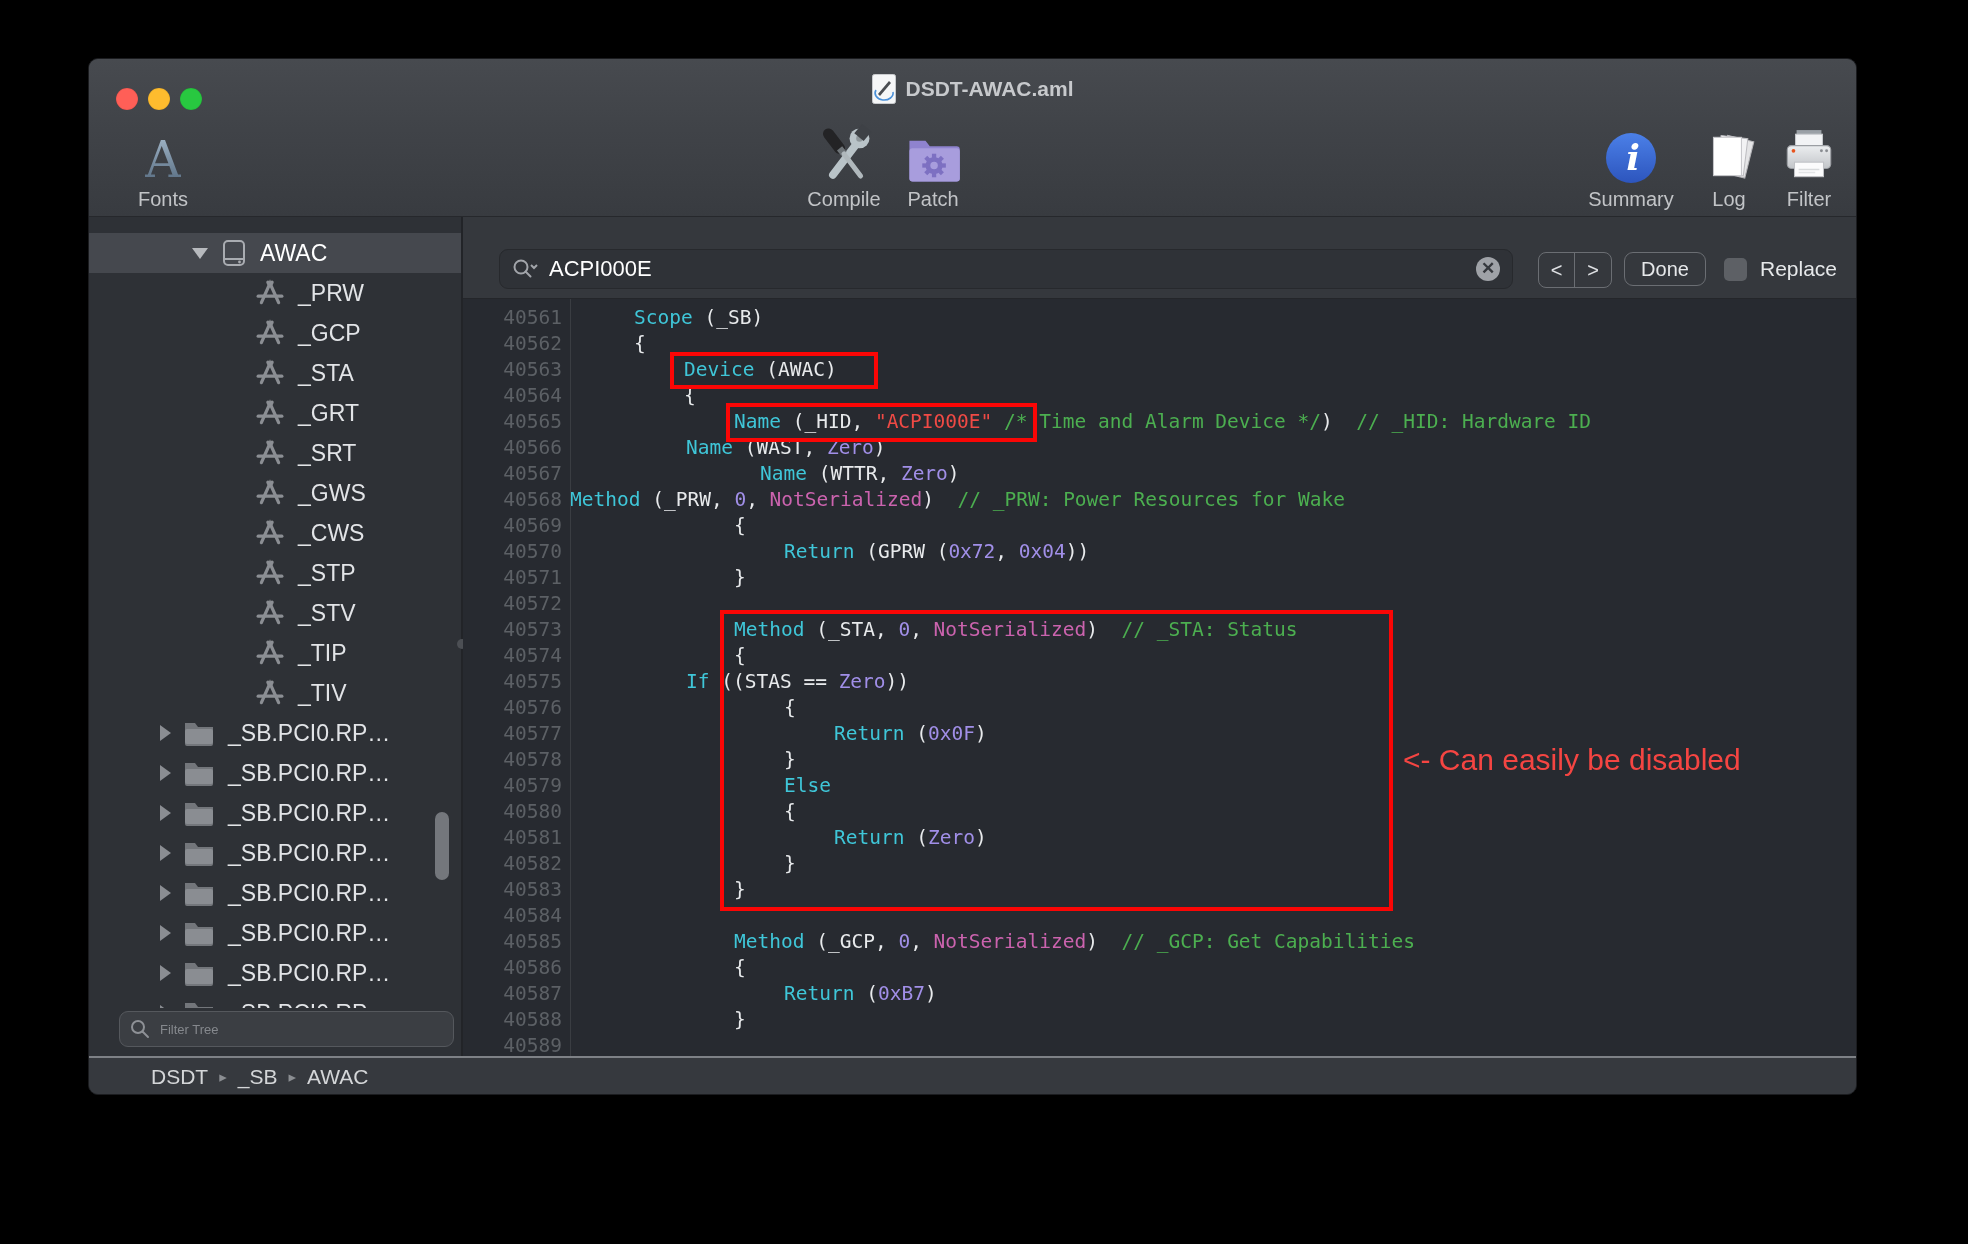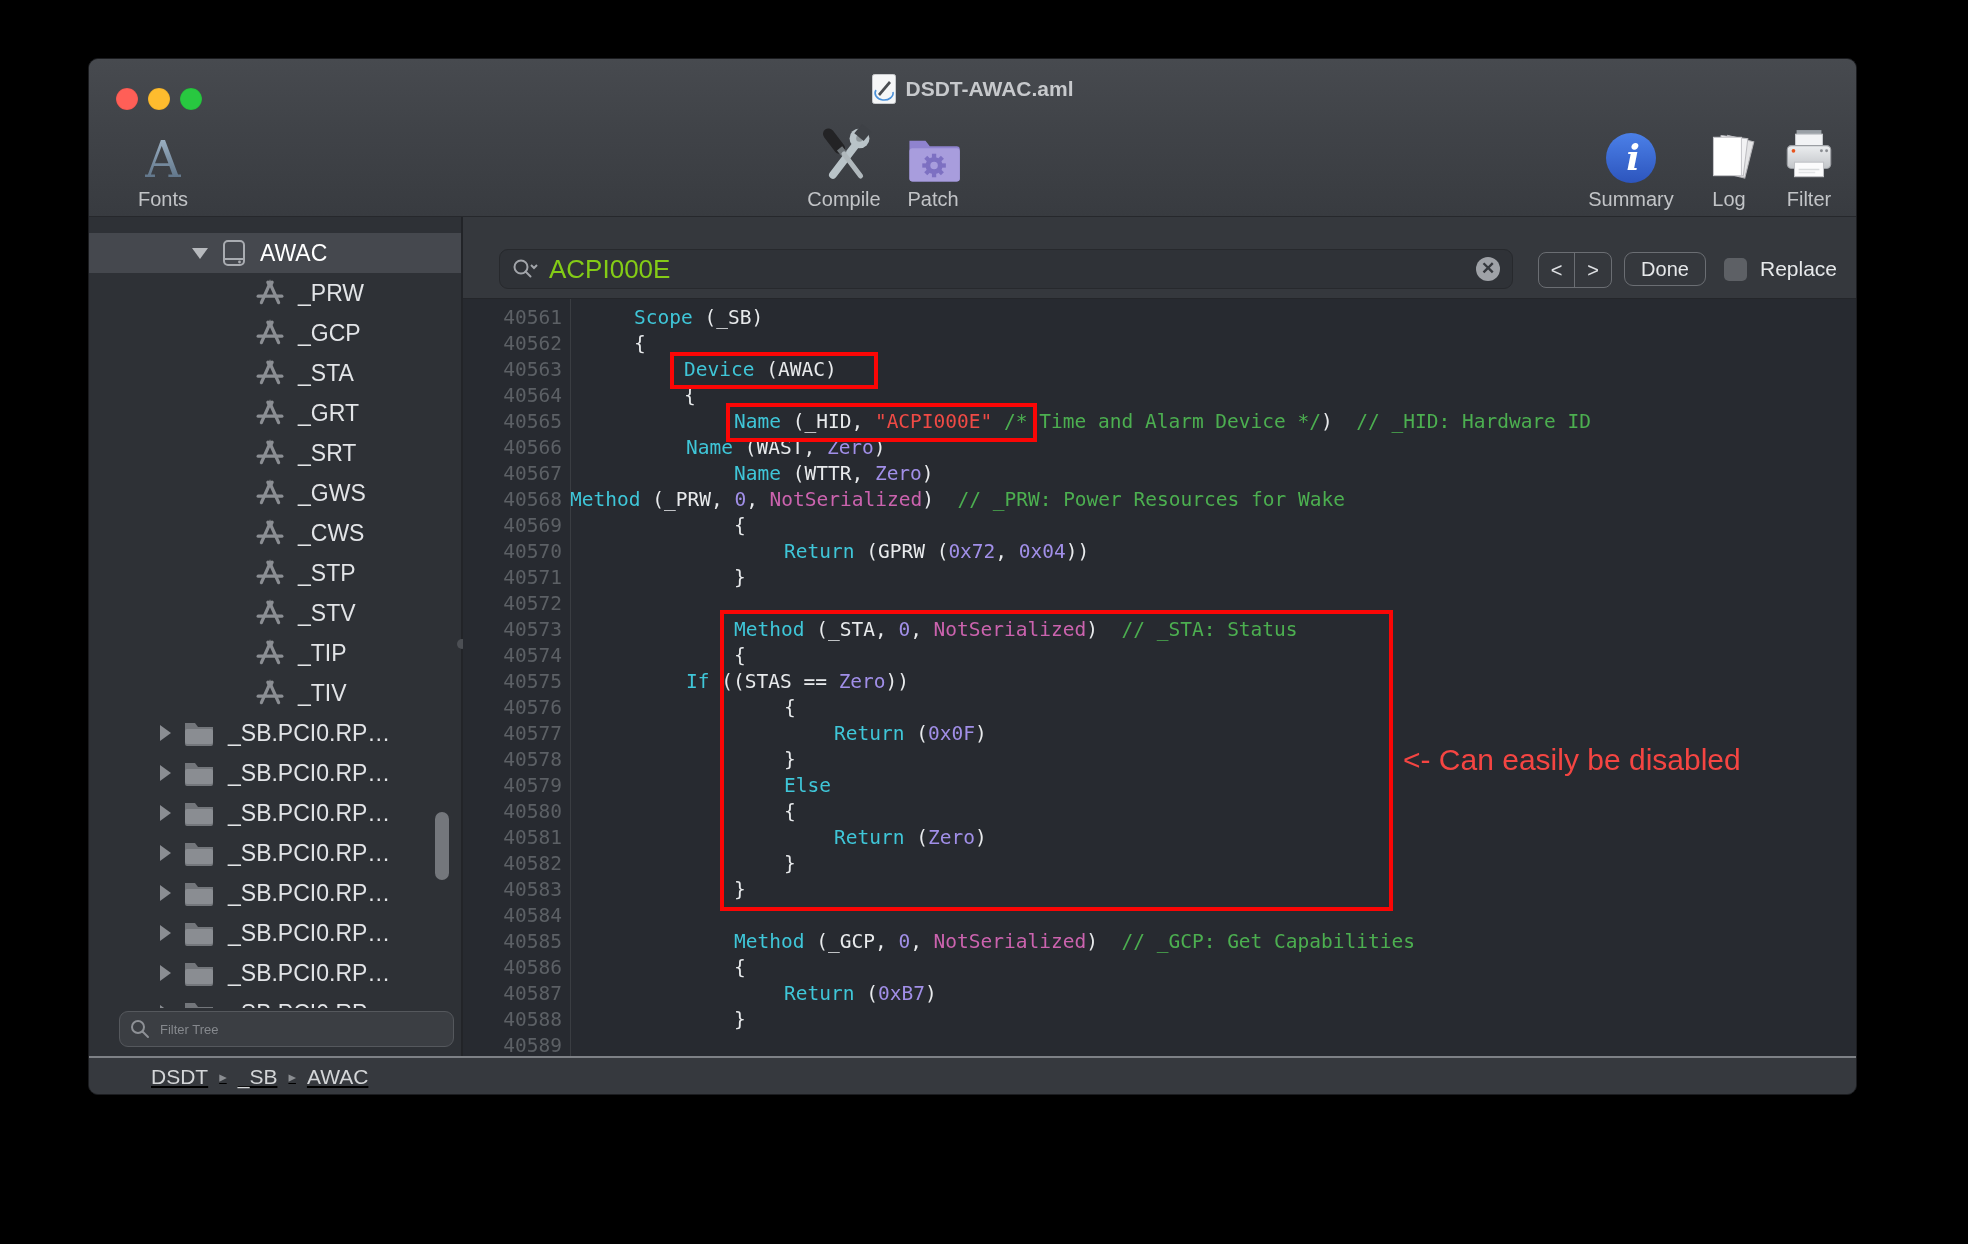--- a/index.html
+++ b/index.html
@@ -47,22 +47,22 @@
                     font-size:13px;font-family:"Liberation Sans",sans-serif;}
   .filter-box input::placeholder{color:#85888d;}
   .splitter{width:2px;background:#222428;position:relative;flex:none;}
   .split-dot{position:absolute;left:-4px;top:422px;width:10px;height:10px;border-radius:50%;background:#4c4f54;}
   
   .editor-pane{flex:1;display:flex;flex-direction:column;min-width:0;}
   .search-row{height:81px;background:#35383d;border-bottom:1px solid #24262a;position:relative;flex:none;}
   .search-field{position:absolute;left:36px;top:32px;width:1014px;height:40px;border-radius:9px;
                 background:#2f3237;border:1px solid #27292d;display:flex;align-items:center;
                 padding:0 12px;box-sizing:border-box;gap:9px;}
-  .search-field input{flex:1;background:transparent;border:none;outline:none;color:#84cc16;
-                      font-size:26px;font-family:"Liberation Sans",sans-serif;}
+  .search-field input{flex:1;background:transparent;border:none;outline:none;color:#ffffff;
+                      font-size:22px;font-family:"Liberation Sans",sans-serif;}
   .clear-btn{width:24px;height:24px;border-radius:50%;background:#9fa2a7;border:none;flex:none;
              color:#35383d;font-size:17px;line-height:22px;text-align:center;padding:0;font-weight:bold;cursor:default;}
   .segmented{position:absolute;left:1075px;top:35px;height:34px;display:flex;border:1px solid #6b6e73;
              border-radius:8px;overflow:hidden;}
   .seg-btn{width:36px;background:transparent;border:none;color:#dfe1e4;font-size:20px;padding:0;}
   .seg-btn:first-child{border-right:1px solid #6b6e73;}
   .done-btn{position:absolute;left:1161px;top:35px;height:34px;min-width:82px;border-radius:9px;
             border:1px solid #6b6e73;background:transparent;color:#e6e8ea;font-size:20px;padding:0 12px;}
   .replace-wrap{position:absolute;left:1261px;top:35px;height:34px;display:flex;align-items:center;gap:13px;}
   .checkbox{width:23px;height:23px;border-radius:5px;background:#5d6065;display:inline-block;}
@@ -76,21 +76,21 @@
   .tok-k{color:var(--kw);} .tok-p{color:var(--plain);} .tok-n{color:var(--num);}
   .tok-m{color:var(--decl);} .tok-c{color:var(--comment);} .tok-s{color:var(--str);}
   .redbox{position:absolute;border:4px solid var(--boxred);box-sizing:border-box;}
   .box1{left:207px;top:53px;width:208px;height:37px;}
   .box2{left:263px;top:104px;width:311px;height:39px;}
   .box3{left:257px;top:311px;width:673px;height:301px;}
   .annotation{position:absolute;left:940px;top:444px;font-size:30px;color:var(--ann);
               font-family:"Liberation Sans",sans-serif;white-space:nowrap;}
   
   .bottombar{height:38px;background:#36393e;border-top:2px solid #7e8186;display:flex;
-             align-items:center;padding-left:62px;gap:11px;text-decoration:underline;}
+             align-items:center;padding-left:62px;gap:11px;}
   .crumb{color:#d4d6d8;font-size:21px;}
   .crumb-sep{color:#8b8e92;font-size:15px;}
 </style>
 </head>
 <body>
 
 <div class="window">
 
   <div class="titlebar">
     <div class="traffic">
@@ -426,21 +426,21 @@
 
       <div class="code-area">
         <div class="gutter-line"></div>
         <div id="code-lines">
             <div class="cline"><span class="lnum">40561</span><span class="ltxt" style="padding-left: 64px;"><span class="tok-k">Scope</span><span class="tok-p"> (_SB)</span></span></div>
             <div class="cline"><span class="lnum">40562</span><span class="ltxt" style="padding-left: 64px;"><span class="tok-p">{</span></span></div>
             <div class="cline"><span class="lnum">40563</span><span class="ltxt" style="padding-left: 114px;"><span class="tok-k">Device</span><span class="tok-p"> (AWAC)</span></span></div>
             <div class="cline"><span class="lnum">40564</span><span class="ltxt" style="padding-left: 114px;"><span class="tok-p">{</span></span></div>
             <div class="cline"><span class="lnum">40565</span><span class="ltxt" style="padding-left: 164px;"><span class="tok-k">Name</span><span class="tok-p"> (_HID, </span><span class="tok-s">"ACPI000E"</span><span class="tok-p"> </span><span class="tok-c">/* Time and Alarm Device */</span><span class="tok-p">)  </span><span class="tok-c">// _HID: Hardware ID</span></span></div>
             <div class="cline"><span class="lnum">40566</span><span class="ltxt" style="padding-left: 116px;"><span class="tok-k">Name</span><span class="tok-p"> (WAST, </span><span class="tok-n">Zero</span><span class="tok-p">)</span></span></div>
-            <div class="cline"><span class="lnum">40567</span><span class="ltxt" style="padding-left: 164px;"><span class="tok-k">Name</span><span class="tok-p"> (WTTR, </span><span class="tok-n">Zero</span><span class="tok-p">)</span></span></div>
+            <div class="cline"><span class="lnum">40567</span><span class="ltxt" style="padding-left: 164px; margin-left: 26px;"><span class="tok-k">Name</span><span class="tok-p"> (WTTR, </span><span class="tok-n">Zero</span><span class="tok-p">)</span></span></div>
             <div class="cline"><span class="lnum">40568</span><span class="ltxt" style=""><span class="tok-k">Method</span><span class="tok-p"> (_PRW, </span><span class="tok-n">0</span><span class="tok-p">, </span><span class="tok-m">NotSerialized</span><span class="tok-p">)  </span><span class="tok-c">// _PRW: Power Resources for Wake</span></span></div>
             <div class="cline"><span class="lnum">40569</span><span class="ltxt" style="padding-left: 164px;"><span class="tok-p">{</span></span></div>
             <div class="cline"><span class="lnum">40570</span><span class="ltxt" style="padding-left: 214px;"><span class="tok-k">Return</span><span class="tok-p"> (GPRW (</span><span class="tok-n">0x72</span><span class="tok-p">, </span><span class="tok-n">0x04</span><span class="tok-p">))</span></span></div>
             <div class="cline"><span class="lnum">40571</span><span class="ltxt" style="padding-left: 164px;"><span class="tok-p">}</span></span></div>
             <div class="cline"><span class="lnum">40572</span><span class="ltxt" style="padding-left: 64px;"></span></div>
             <div class="cline"><span class="lnum">40573</span><span class="ltxt" style="padding-left: 164px;"><span class="tok-k">Method</span><span class="tok-p"> (_STA, </span><span class="tok-n">0</span><span class="tok-p">, </span><span class="tok-m">NotSerialized</span><span class="tok-p">)  </span><span class="tok-c">// _STA: Status</span></span></div>
             <div class="cline"><span class="lnum">40574</span><span class="ltxt" style="padding-left: 164px;"><span class="tok-p">{</span></span></div>
             <div class="cline"><span class="lnum">40575</span><span class="ltxt" style="padding-left: 116px; margin-top: 13px;"><span class="tok-k">If</span><span class="tok-p"> ((STAS == </span><span class="tok-n">Zero</span><span class="tok-p">))</span></span></div>
             <div class="cline"><span class="lnum">40576</span><span class="ltxt" style="padding-left: 214px;"><span class="tok-p">{</span></span></div>
             <div class="cline"><span class="lnum">40577</span><span class="ltxt" style="padding-left: 264px;"><span class="tok-k">Return</span><span class="tok-p"> (</span><span class="tok-n">0x0F</span><span class="tok-p">)</span></span></div>

